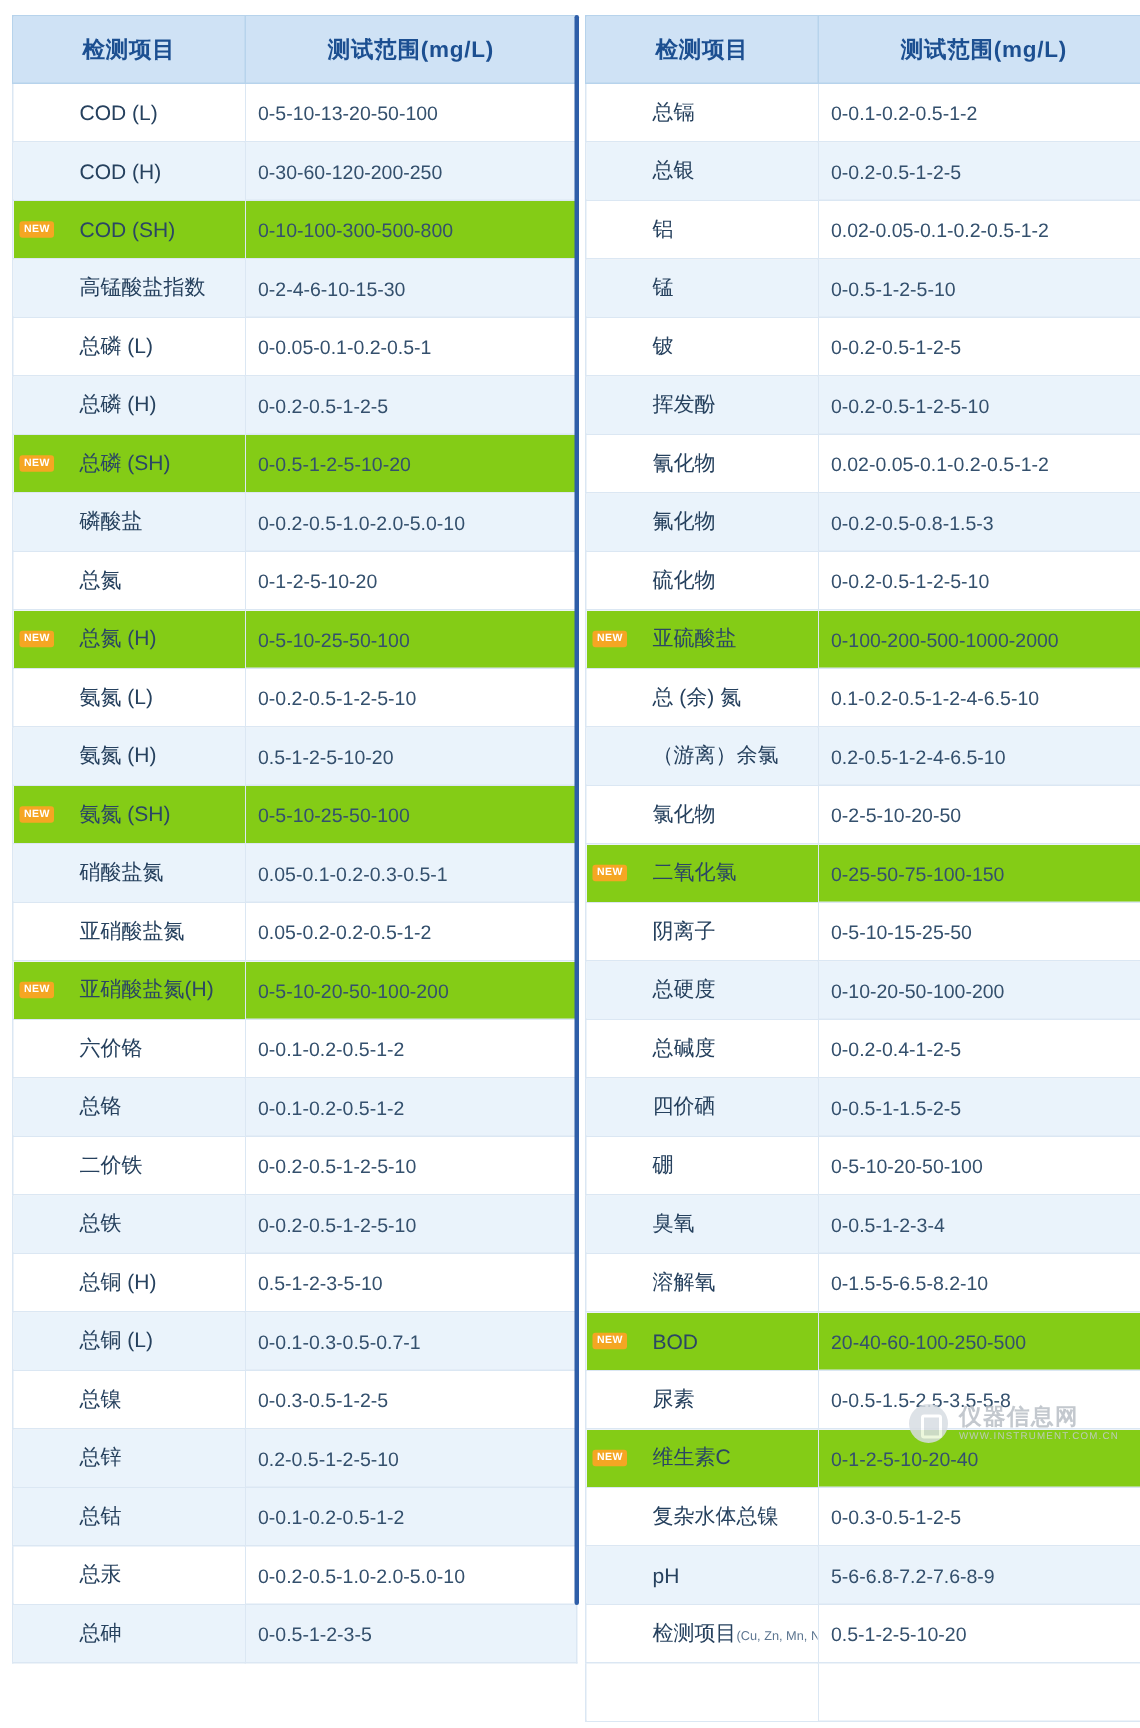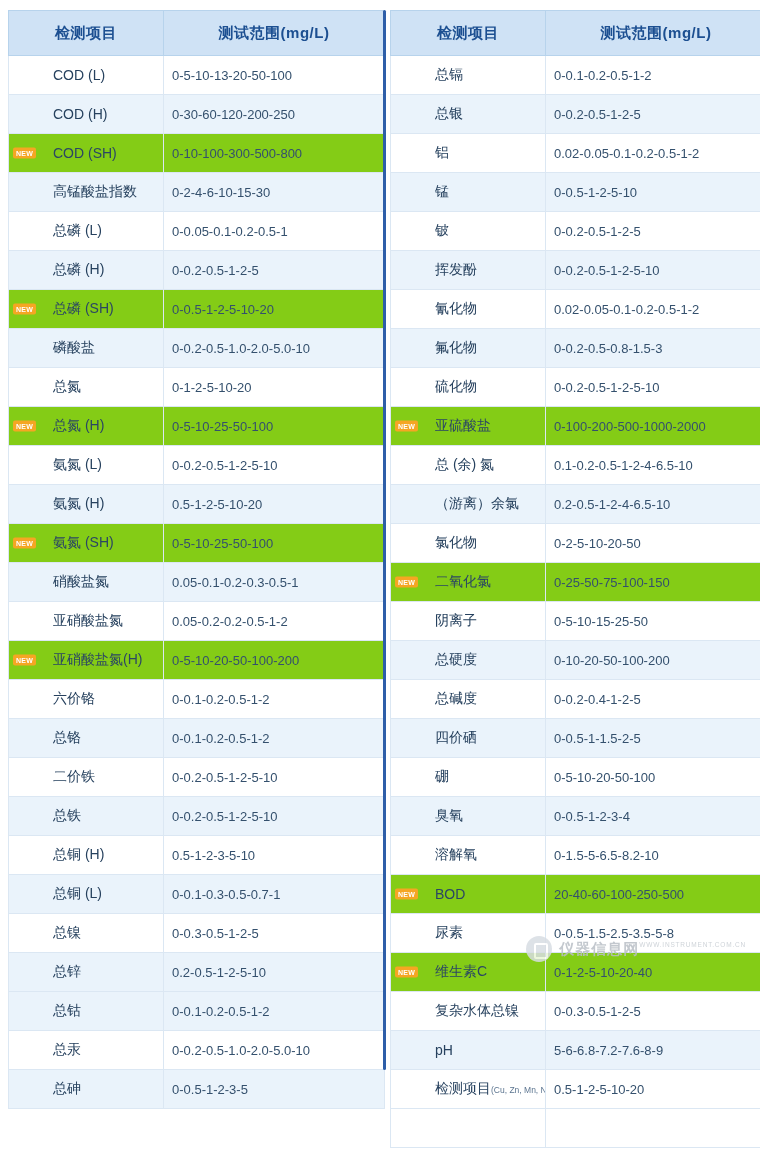--- a/index.html
+++ b/index.html
@@ -85,21 +85,21 @@
     display:flex;align-items:center;gap:7px;opacity:.85;
   }
   .wm-logo{
     width:26px;height:26px;border-radius:50%;
     background:#d8dde3;position:relative;flex:0 0 26px;
   }
   .wm-logo:after{
     content:"";position:absolute;left:8px;top:7px;width:10px;height:12px;
     border:2px solid #ffffff;border-radius:2px;
   }
-  .wm-text{display:flex;flex-direction:row;line-height:1.1;}
+  .wm-text{display:flex;flex-direction:column;line-height:1.1;}
   .wm-main{font-size:15px;color:#b9bfc6;font-weight:bold;letter-spacing:1px;}
   .wm-sub{font-size:6.5px;color:#c6ccd2;letter-spacing:.8px;}
 </style>
 </head>
 <body>
 
 <div class="page">
   <div class="tables">
 
     <div class="col">

